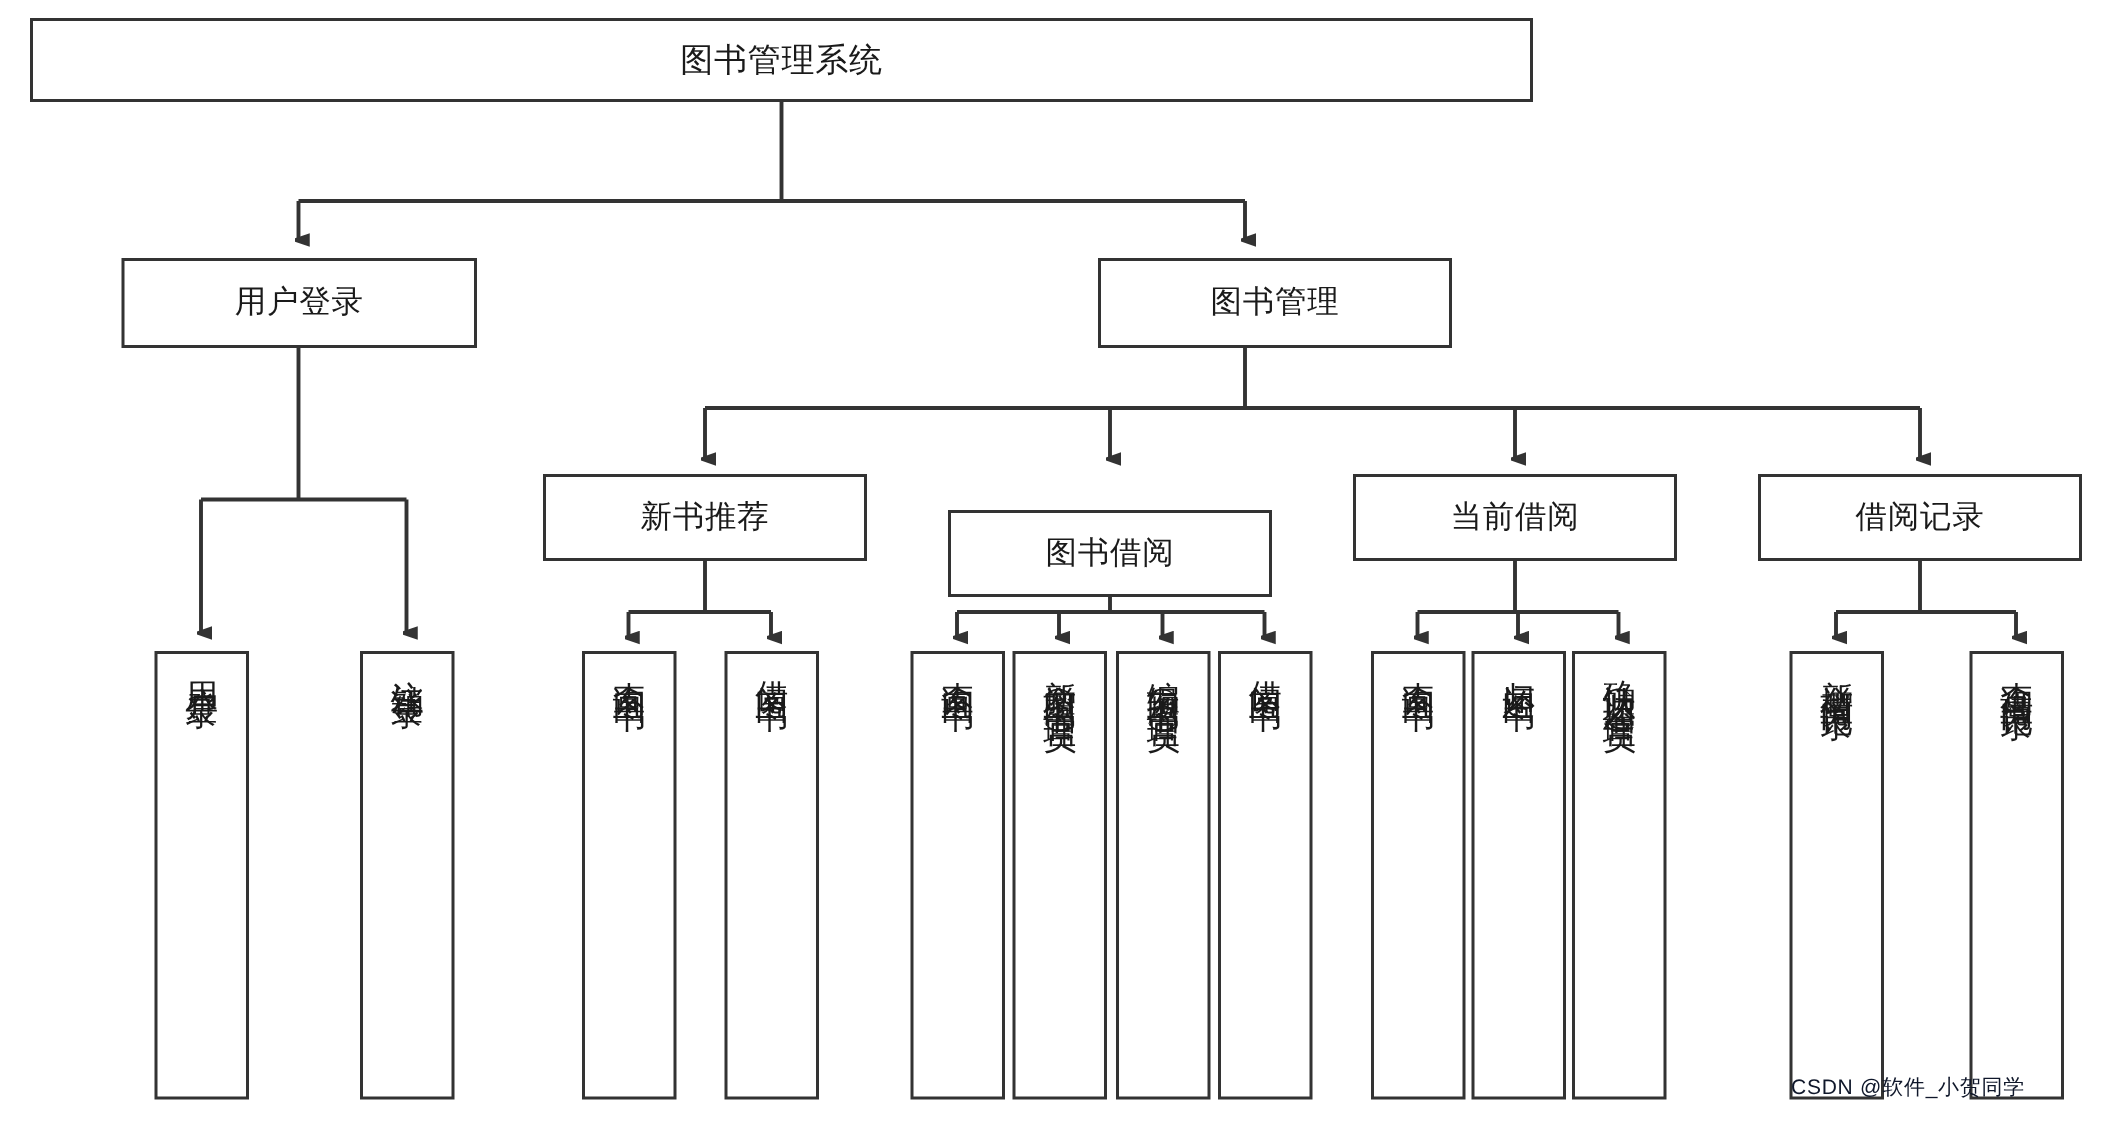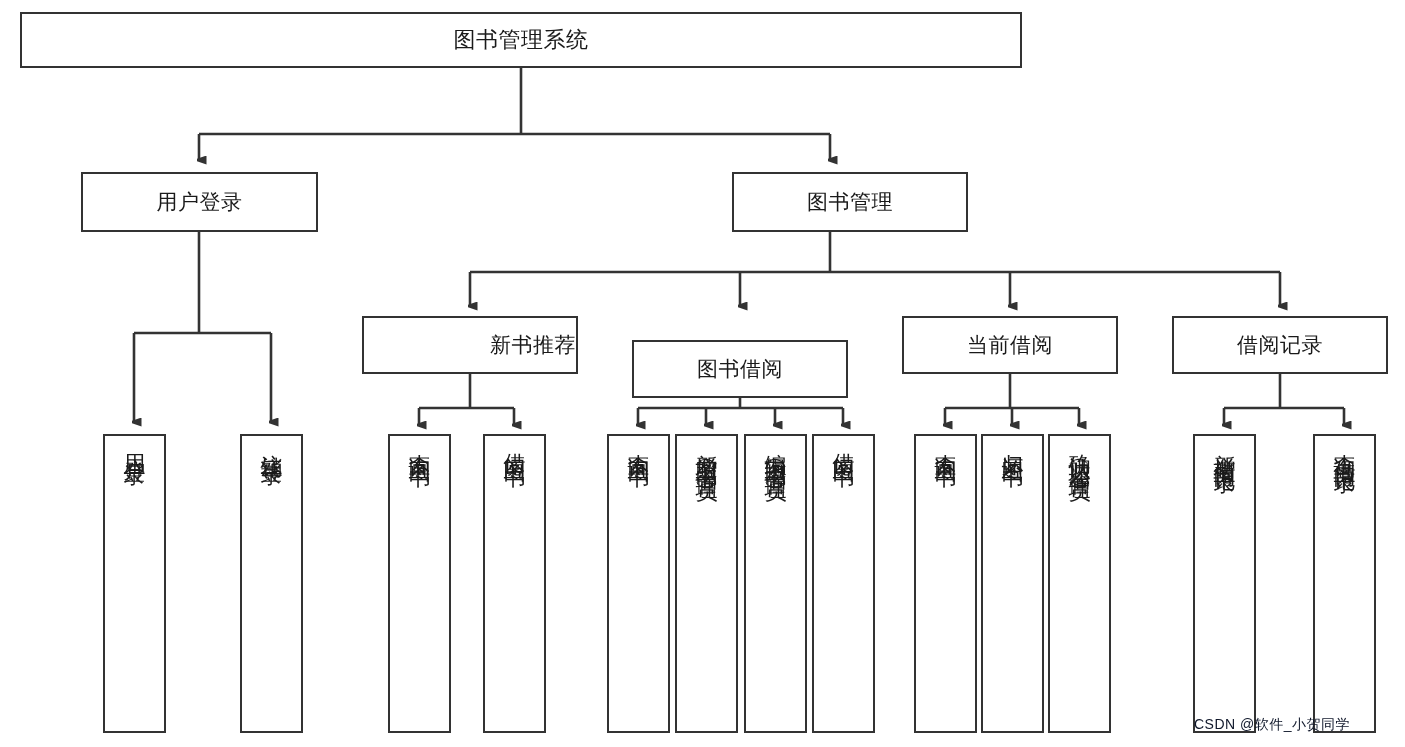--- a/index.html
+++ b/index.html
@@ -132,21 +132,21 @@
     <span class="label">图书管理系统</span>
   </div>
 
   <div class="node h" style="left:81px; top:172px; width:237px; height:60px;">
     <span class="label">用户登录</span>
   </div>
   <div class="node h" style="left:712px; top:172px; width:236px; height:60px;margin-left:20px;">
     <span class="label">图书管理</span>
   </div>
 
-  <div class="node h" style="left:362px; top:316px; width:216px; height:58px;justify-content:flex-end;">
+  <div class="node h" style="left:362px; top:316px; width:216px; height:58px;">
     <span class="label">新书推荐</span>
   </div>
   <div class="node h" style="left:632px; top:316px; width:216px; height:58px;margin-top:24px;">
     <span class="label">图书借阅</span>
   </div>
   <div class="node h" style="left:1172px; top:316px; width:216px; height:58px;">
     <span class="label">借阅记录</span>
   </div>
   <div class="node h" style="left:902px; top:316px; width:216px; height:58px;">
     <span class="label">当前借阅</span>

